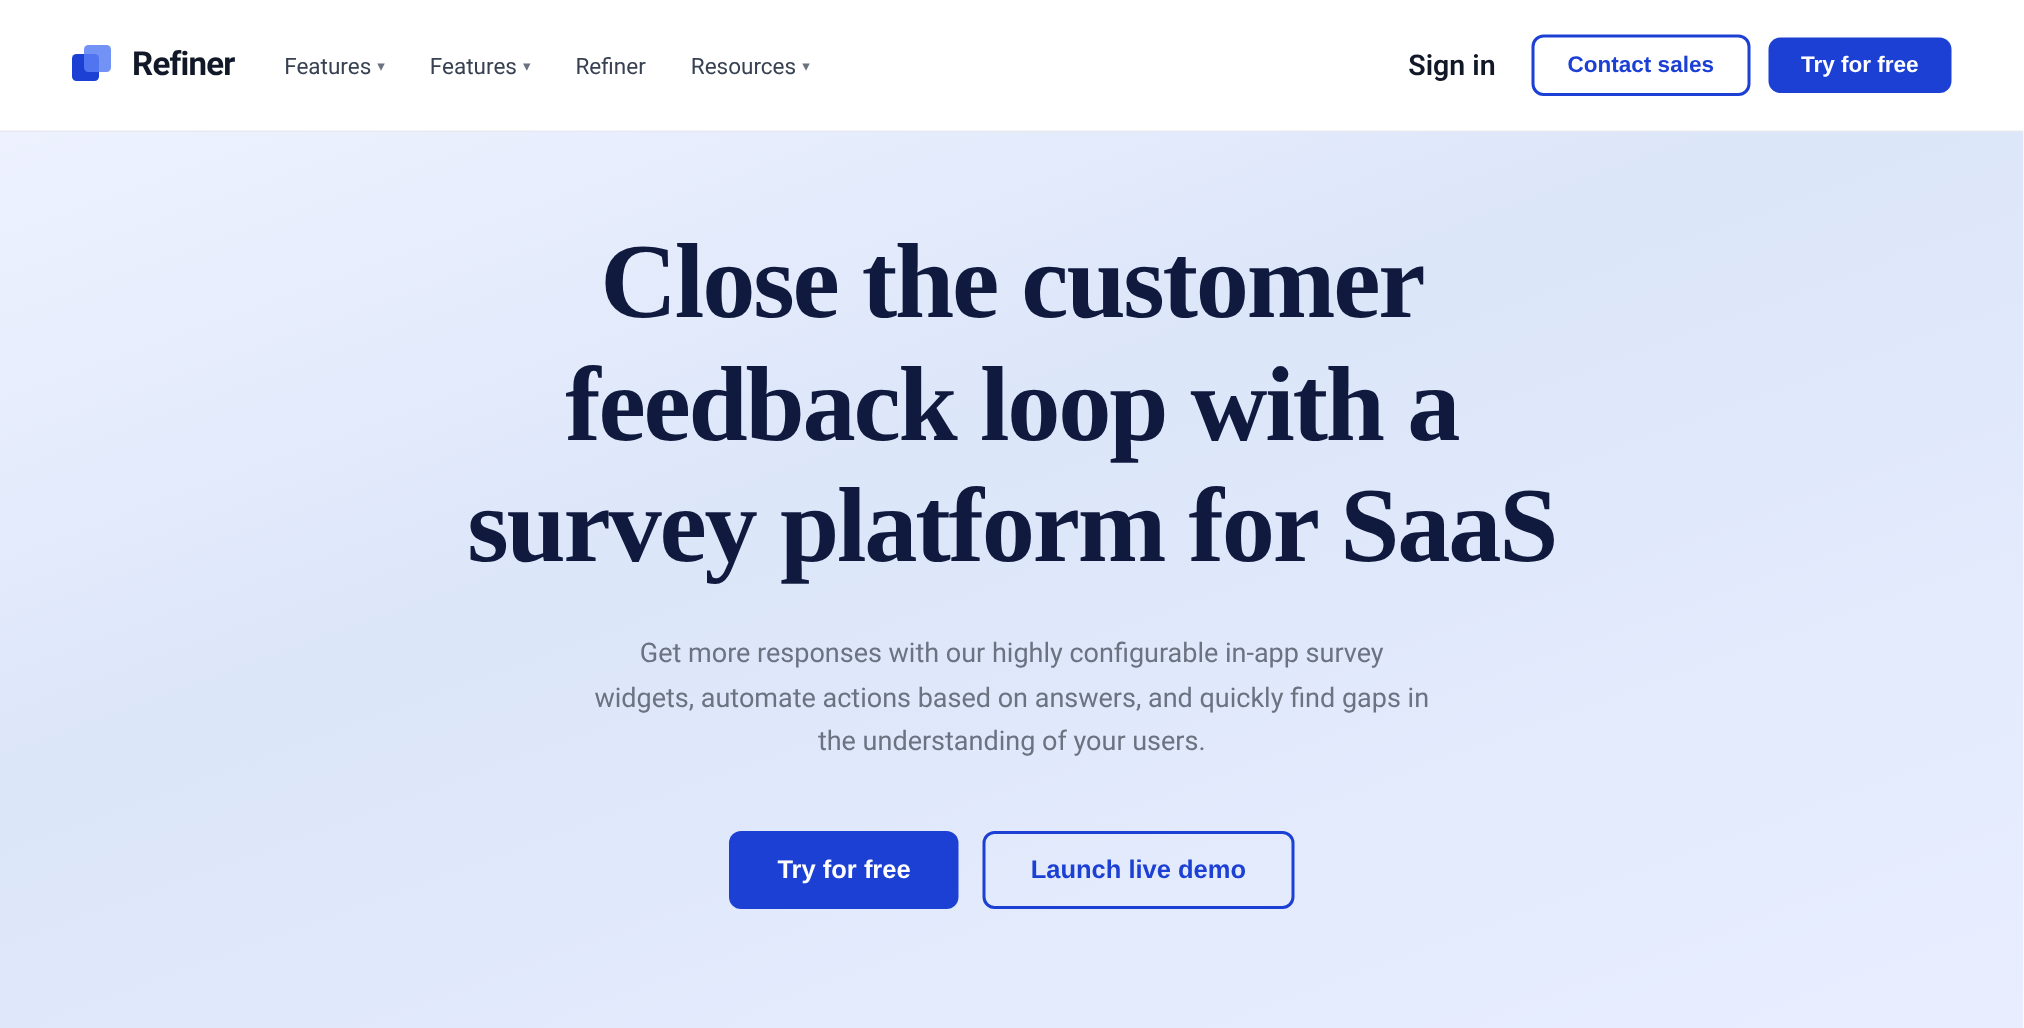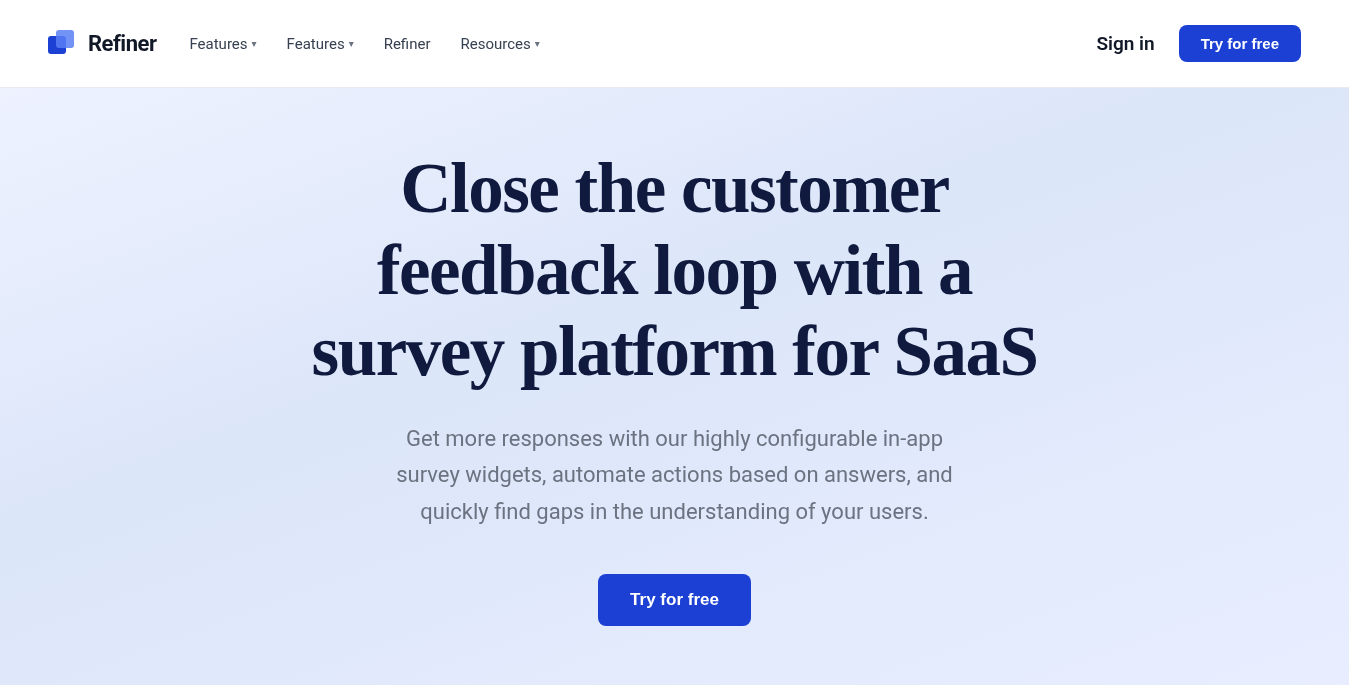--- a/index.html
+++ b/index.html
@@ -129,21 +129,21 @@
       font-weight: 800;
       color: #0f1a3e;
       line-height: 1.15;
       max-width: 750px;
       margin-bottom: 28px;
       letter-spacing: -1.5px;
       font-family: Georgia, 'Times New Roman', serif;
     }
 
     .hero-subtitle {
-      font-size: 22px;
+      font-size: 18px;
       color: #6b7280;
       max-width: 560px;
       line-height: 1.65;
       margin-bottom: 44px;
       font-weight: 400;
     }
 
     .hero-buttons {
       display: flex;
       align-items: center;
@@ -200,23 +200,25 @@
       </a>
       <a class="nav-link" href="#">
         <span>Resources</span>
         <span class="chevron">▾</span>
       </a>
     </div>
   </div>
 
   <div class="nav-right">
     <a class="sign-in" href="#">Sign in</a>
+    <button class="btn-contact">Contact sales</button>
     <button class="btn-try-free-nav">Try for free</button>
   </div>
 </nav>
 
 <section class="hero">
   <h1 class="hero-title">Close the customer feedback loop with a survey platform for SaaS</h1>
   <p class="hero-subtitle">Get more responses with our highly configurable in-app survey widgets, automate actions based on answers, and quickly find gaps in the understanding of your users.</p>
   <div class="hero-buttons">
     <button class="btn-try-hero">Try for free</button>
+    <button class="btn-demo">Launch live demo</button>
   </div>
 </section>
 
 </body></html>

